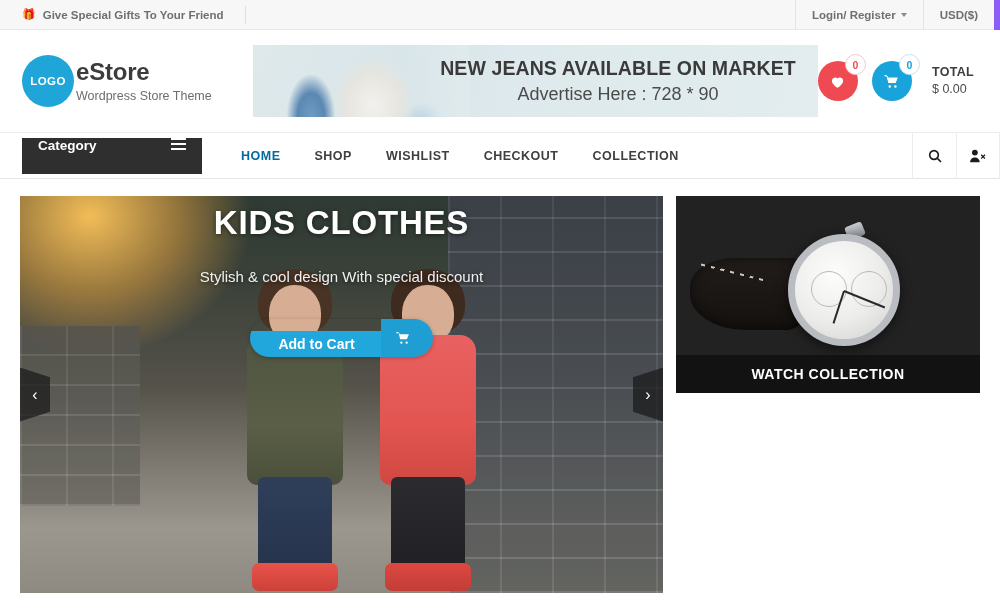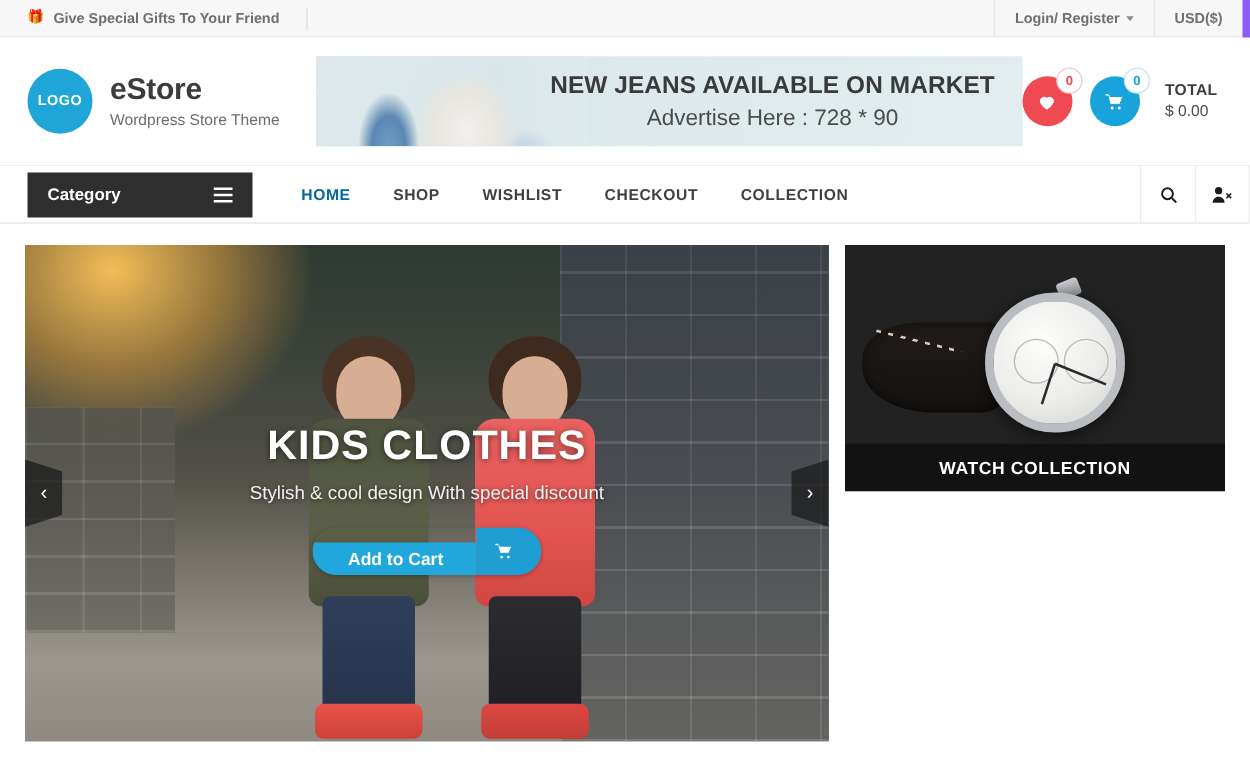--- a/index.html
+++ b/index.html
@@ -47,21 +47,21 @@
 
   
   .header {
     height: 103px;
     display: flex;
     align-items: center;
     padding: 0 22px;
     background: #fff;
     border-bottom: 1px solid #ececec;
   }
-  .brand { display: flex; align-items: center; gap: 14px; width: 218px; }
+  .brand { display: flex; align-items: center; gap: 2px; width: 218px; }
   .logo-circle {
     width: 52px; height: 52px; border-radius: 50%;
     background: #1fa5d8;
     display: flex; align-items: center; justify-content: center;
     color: #fff; font-size: 11.5px; font-weight: bold; letter-spacing: .4px;
     flex: 0 0 auto;
   }
   .brand-text .brand-name {
     font-size: 24px; font-weight: bold; color: #3c3c3c; line-height: 1.1;
     letter-spacing: -.2px;
@@ -123,21 +123,21 @@
   .total-value { font-size: 12.5px; color: #4a4a4a; }
 
   
   .navwrap {
     height: 46px; background: #fff;
     border-bottom: 1px solid #e6e6e6;
     display: flex; align-items: center; padding-left: 22px;
   }
   .category-box {
     width: 180px; height: 36px; background: #2f2f2f;
-    display: flex; align-items: center; justify-content: space-between;
+    display: flex; align-items: flex-start; justify-content: space-between;
     padding: 0 16px; color: #fff;
     font-size: 13.5px; font-weight: bold;
   }
   .hamburger { display: flex; flex-direction: column; gap: 3px; }
   .hamburger span { display: block; width: 15px; height: 2px; background: #fff; }
 
   .mainnav { display: flex; align-items: center; margin-left: 22px; height: 46px; }
   .mainnav a {
     font-size: 12.5px; font-weight: bold; color: #3f3f3f;
     text-decoration: none; padding: 0 17px; letter-spacing: .5px;
@@ -225,22 +225,22 @@
   .kid-shoes {
     position: absolute; top: 300px; left: 50%; transform: translateX(-50%);
     width: 86px; height: 28px;
     background: linear-gradient(180deg,#e2463f 0%, #c93b35 100%);
     border-radius: 7px;
   }
   .kid-left .kid-shoes { background: linear-gradient(180deg,#ef5147 0%, #d13f38 100%); }
 
   .hero-overlay {
     position: absolute; left: 0; right: 0; top: 0; bottom: 0;
-    display: flex; flex-direction: column; align-items: center; justify-content: center;
-    text-align: center; gap: 11px; padding-top: 8px;
+    display: flex; flex-direction: column; align-items: center; 
+    text-align: center; gap: 26px; padding-top: 8px;
   }
   .hero-title {
     font-size: 33px; font-weight: bold; color: #fff;
     letter-spacing: .8px; text-shadow: 0 1px 5px rgba(0,0,0,.55);
   }
   .hero-sub {
     font-size: 15px; color: #f0f0f0; text-shadow: 0 1px 4px rgba(0,0,0,.6);
   }
   .add-cart-btn {
     display: flex; align-items: stretch; border-radius: 22px; overflow: hidden;

